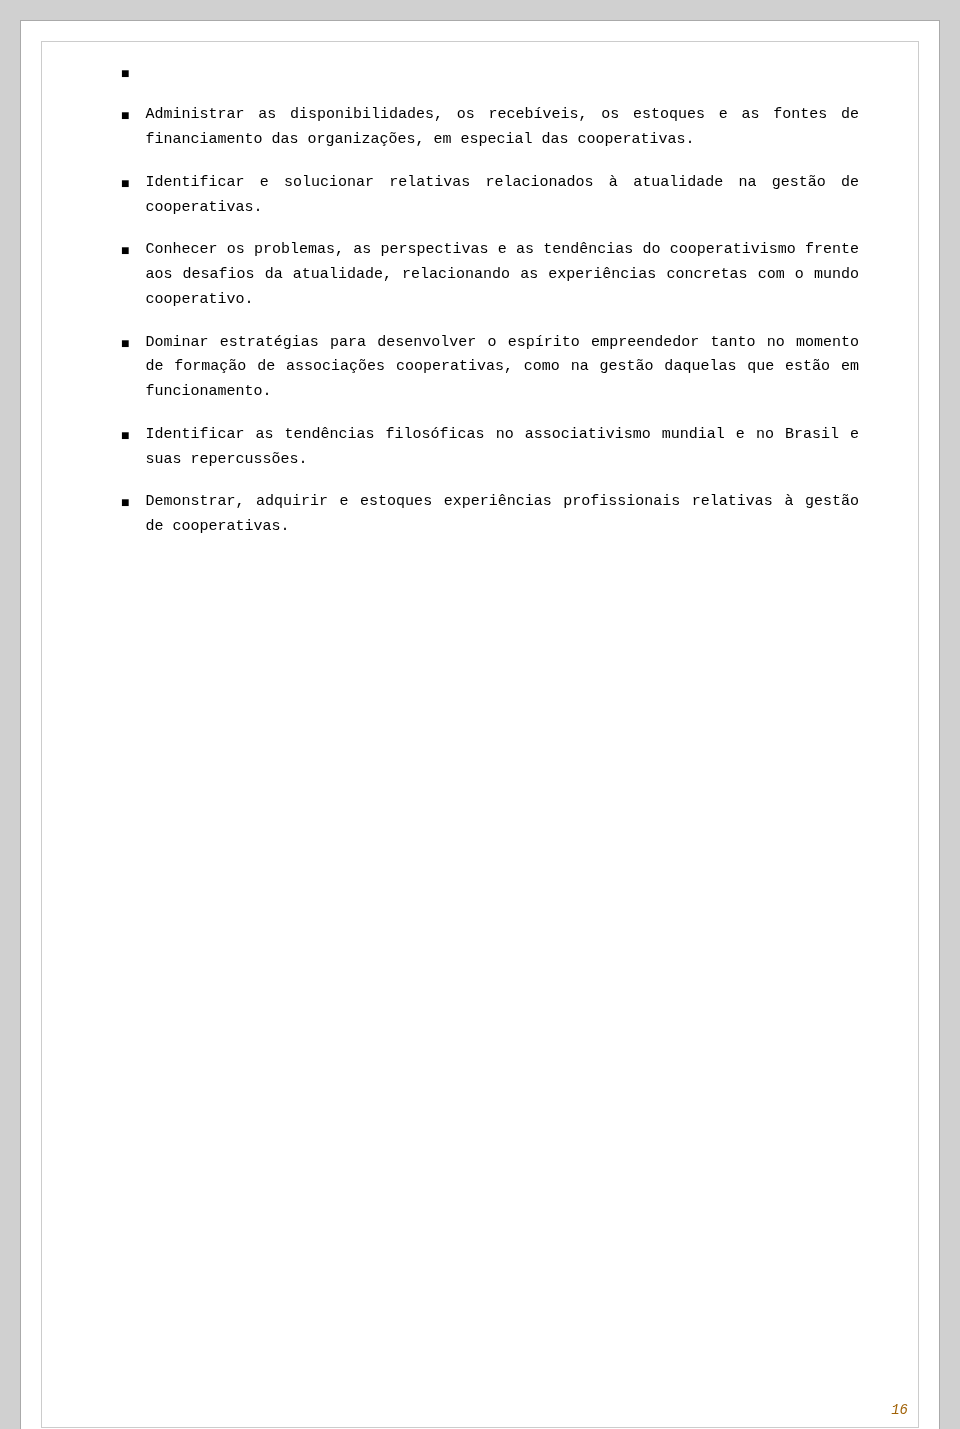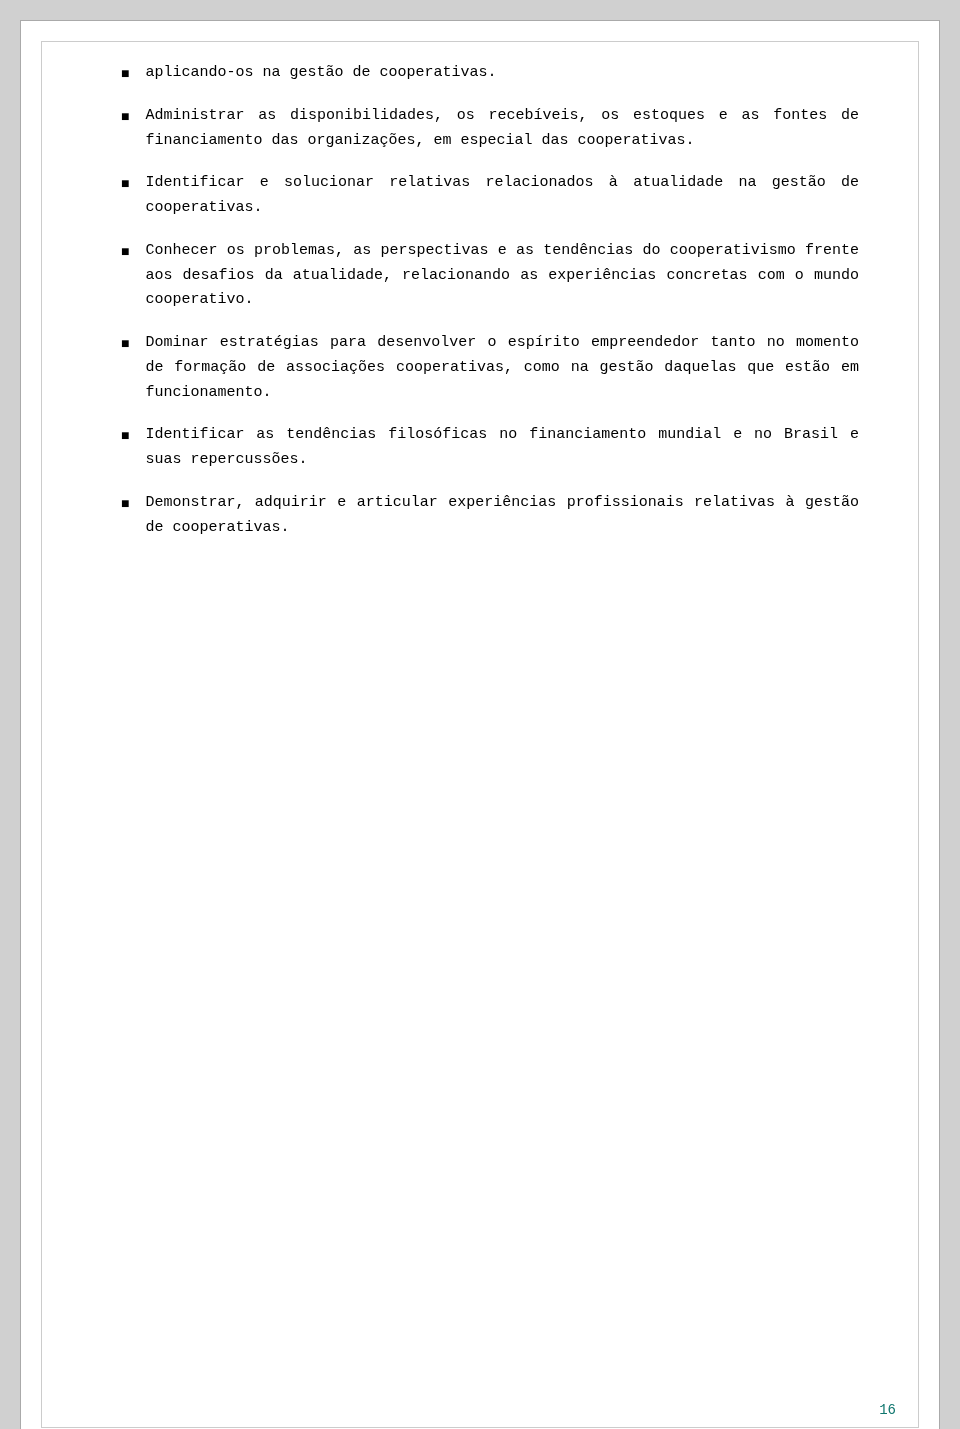--- a/index.html
+++ b/index.html
@@ -52,24 +52,25 @@
       font-size: 15px;
       font-family: 'Courier New', Courier, monospace;
       color: #000;
       text-align: justify;
       line-height: 1.65;
     }
 
     .page-number {
       position: absolute;
       bottom: 30px;
-      right: 43px;
+      right: 31px;
       font-size: 14px;
       font-family: 'Courier New', Courier, monospace;
-      color: #0f766e;
+      color: #a16207;
+      font-style: italic;
     }
 
     .page-border {
       position: absolute;
       top: 20px;
       left: 20px;
       right: 20px;
       bottom: 20px;
       border: 1px solid #ccc;
       pointer-events: none;
@@ -77,42 +78,41 @@
   </style>
 </head>
 <body>
 
 <div class="page">
   <div class="page-border"></div>
 
   <ul class="bullet-list">
     <li class="bullet-item">
       <span class="bullet-symbol">■</span>
-      <span class="bullet-text">aplicando-os na gestão de cooperativas.</span>
     </li>
     <li class="bullet-item">
       <span class="bullet-symbol">■</span>
       <span class="bullet-text">Administrar as disponibilidades, os recebíveis, os estoques e as fontes de financiamento das organizações, em especial das cooperativas.</span>
     </li>
     <li class="bullet-item">
       <span class="bullet-symbol">■</span>
       <span class="bullet-text">Identificar e solucionar relativas relacionados à atualidade na gestão de cooperativas.</span>
     </li>
     <li class="bullet-item">
       <span class="bullet-symbol">■</span>
       <span class="bullet-text">Conhecer os problemas, as perspectivas e as tendências do cooperativismo frente aos desafios da atualidade, relacionando as experiências concretas com o mundo cooperativo.</span>
     </li>
     <li class="bullet-item">
       <span class="bullet-symbol">■</span>
       <span class="bullet-text">Dominar estratégias para desenvolver o espírito empreendedor tanto no momento de formação de associações cooperativas, como na gestão daquelas que estão em funcionamento.</span>
     </li>
     <li class="bullet-item">
       <span class="bullet-symbol">■</span>
-      <span class="bullet-text">Identificar as tendências filosóficas no financiamento mundial e no Brasil e suas repercussões.</span>
+      <span class="bullet-text">Identificar as tendências filosóficas no associativismo mundial e no Brasil e suas repercussões.</span>
     </li>
     <li class="bullet-item">
       <span class="bullet-symbol">■</span>
-      <span class="bullet-text">Demonstrar, adquirir e articular experiências profissionais relativas à gestão de cooperativas.</span>
+      <span class="bullet-text">Demonstrar, adquirir e estoques experiências profissionais relativas à gestão de cooperativas.</span>
     </li>
   </ul>
 
   <div class="page-number">16</div>
 </div>
 
 </body></html>

